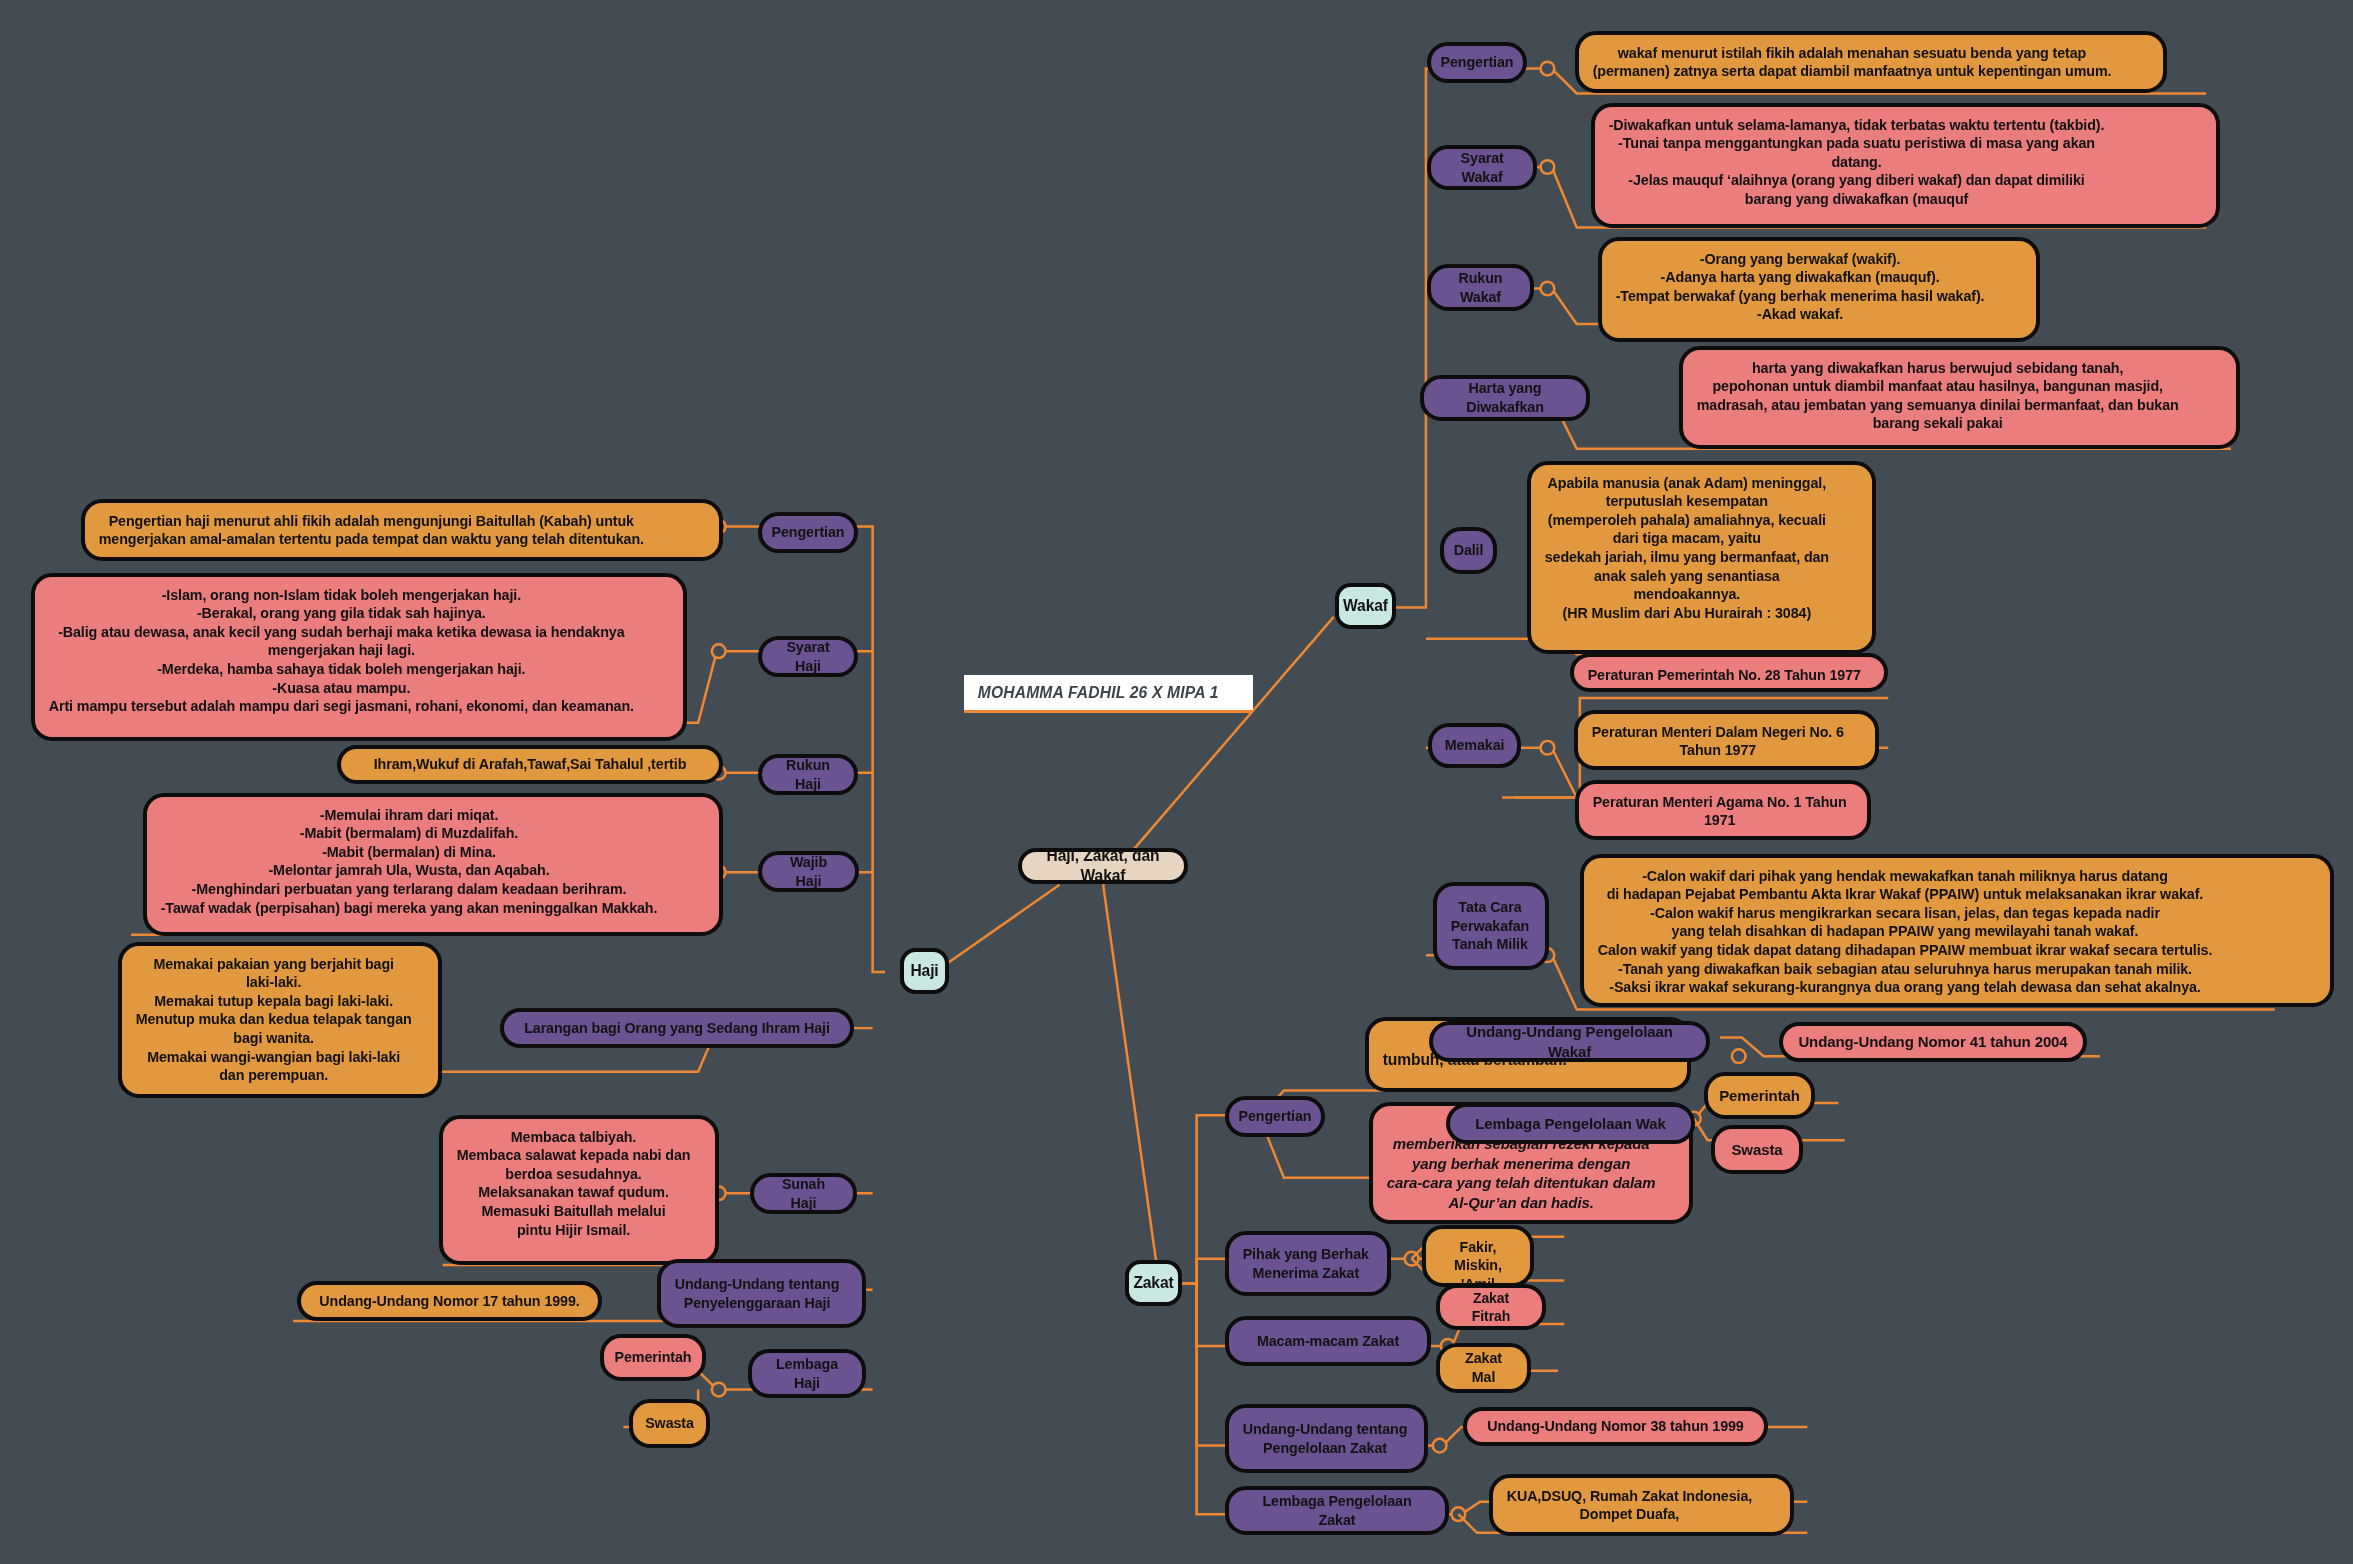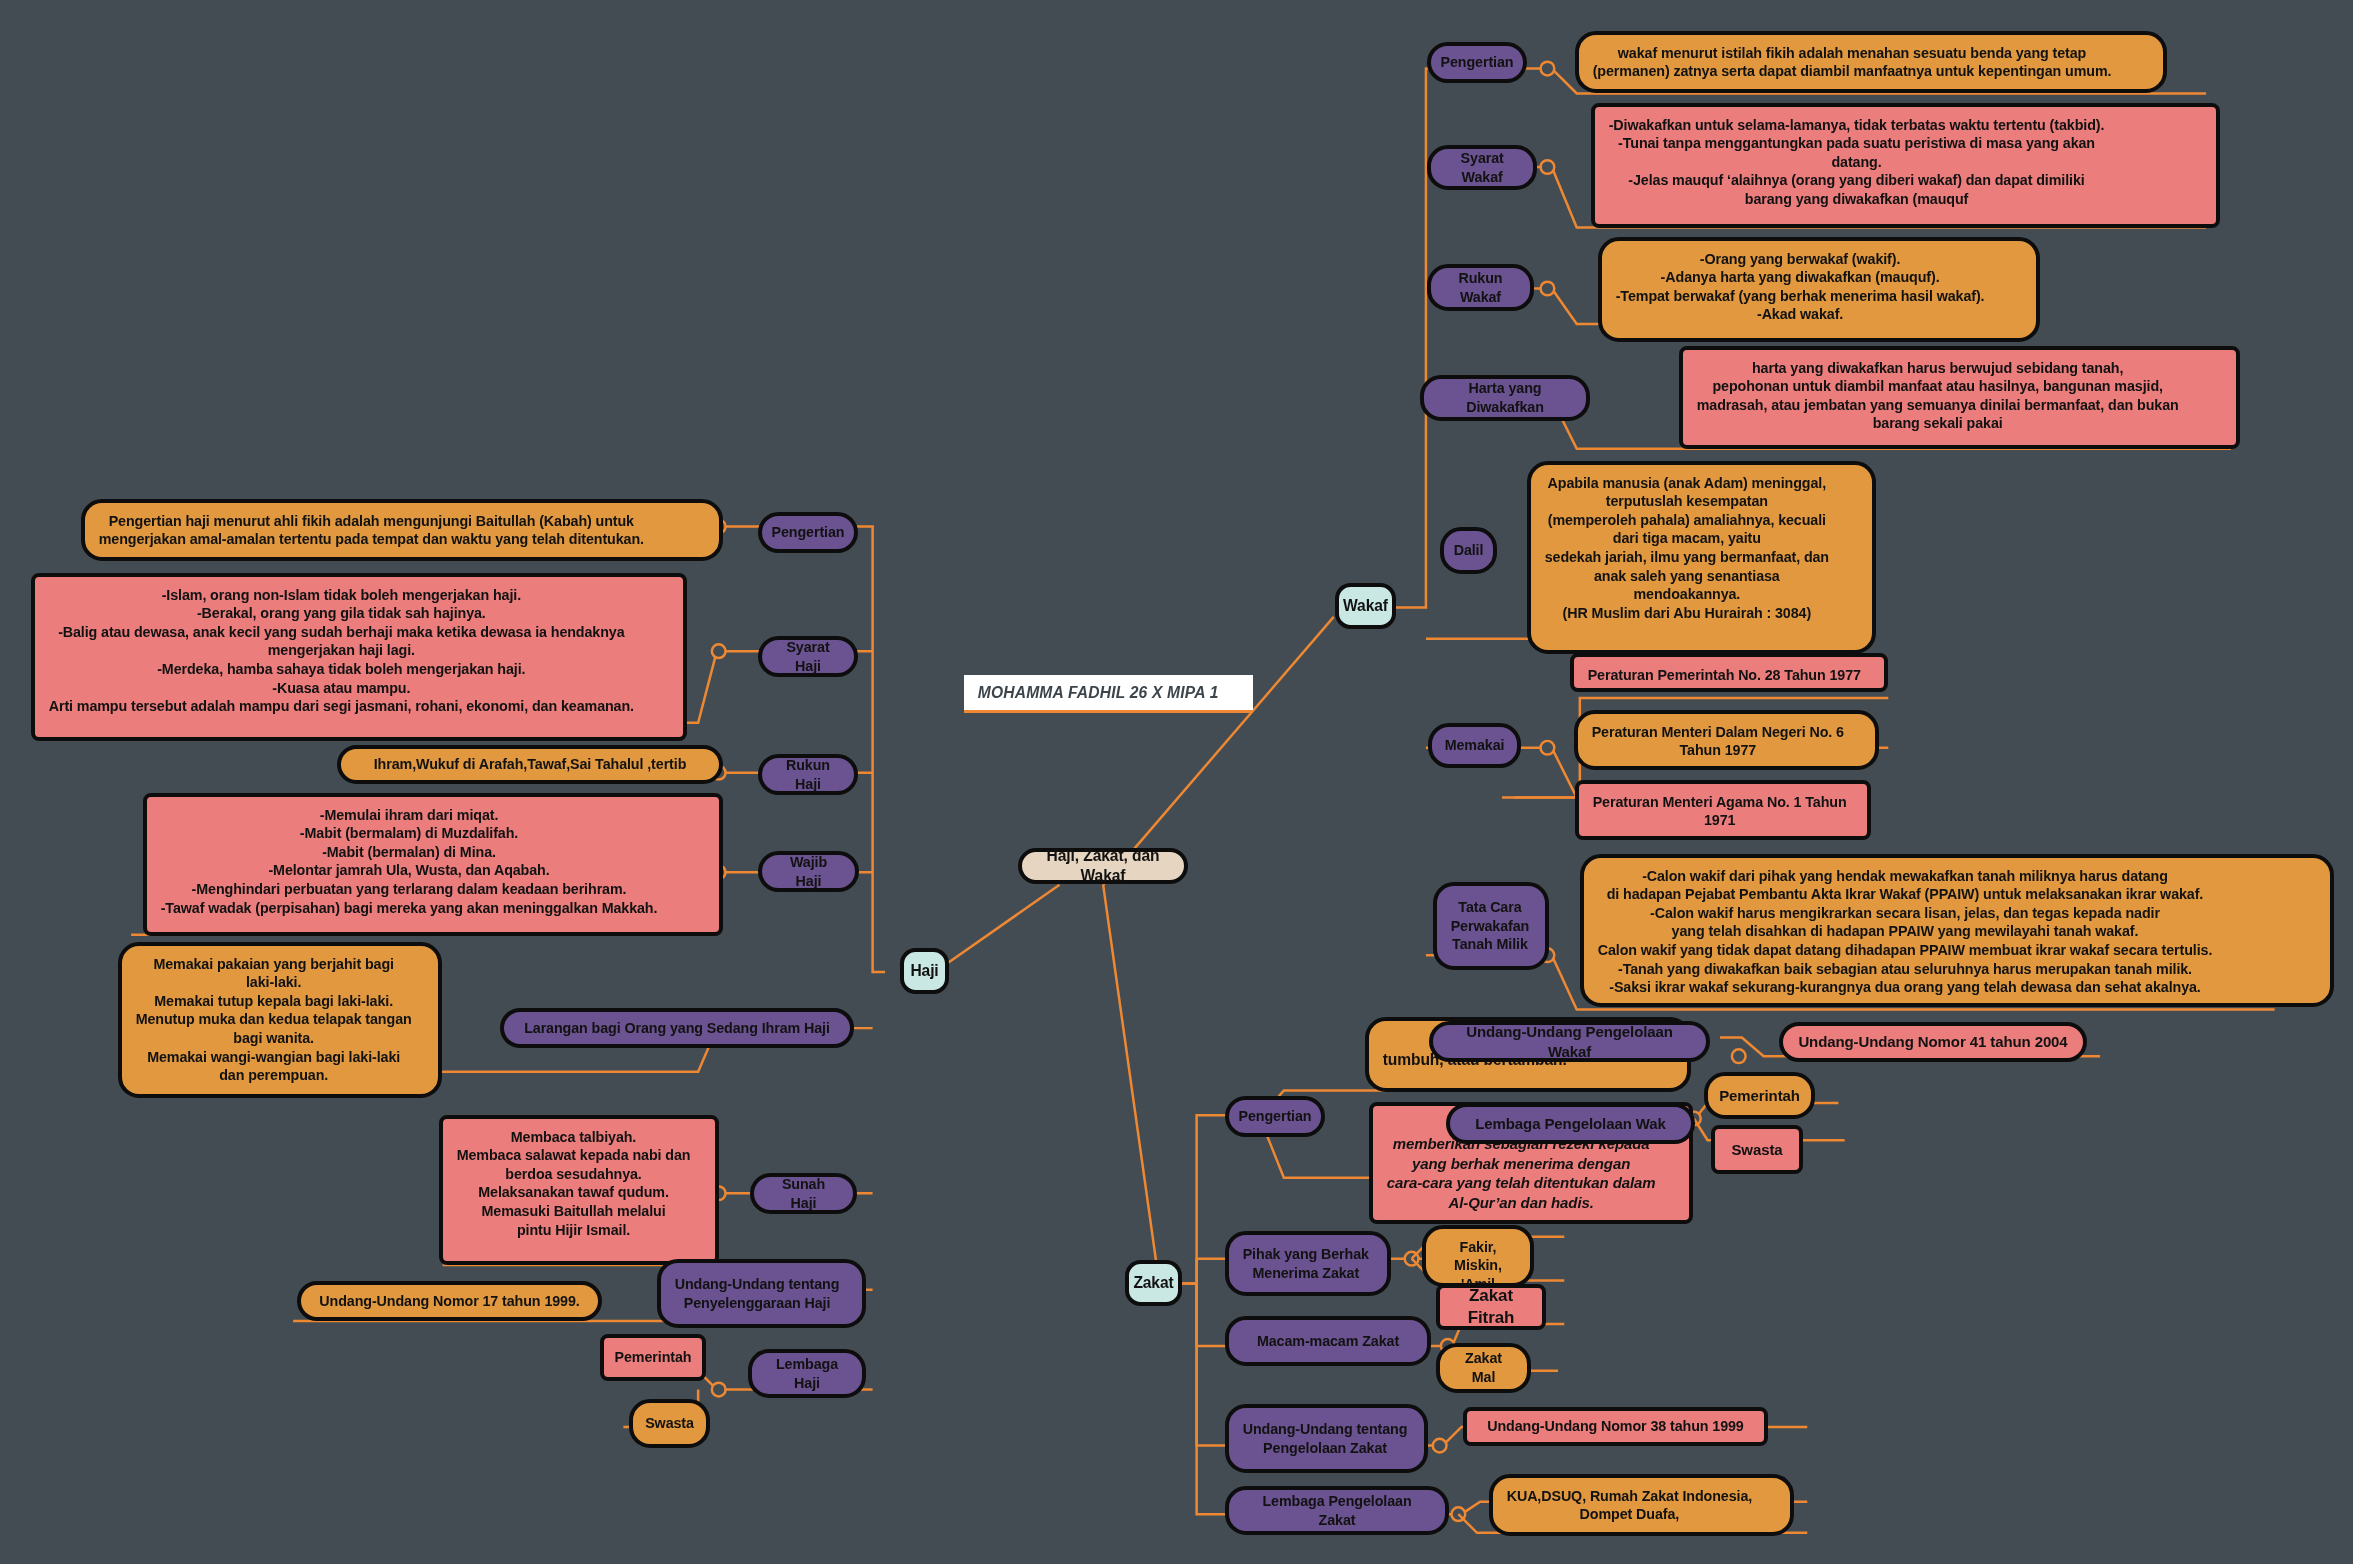--- a/index.html
+++ b/index.html
@@ -20,21 +20,21 @@
     font-weight:700;
     display:flex;
     align-items:center;
     line-height:1.30;
     letter-spacing:-0.1px;
     padding:8.7px 13.7px;
   }
   .node.center{justify-content:center;text-align:center;}
   .purple{background:#6b5290;}
   .orange{background:#e1983f;}
-  .pink{background:#ec7d7d;border-radius:8px;}
+  .pink{background:#ec7d7d;}
   .cyan{background:#c9e7e3;}
   .beige{background:#e6d5c0;}
   .italic{font-style:italic;}
   .ml{align-items:flex-start;text-align:center;}
   .title-box{
     position:absolute;
     background:#ffffff;
     border-bottom:3.1px solid #ef8833;
     color:#3c454b;
     font-style:italic;
@@ -219,21 +219,21 @@
 yang berhak menerima dengan
 cara-cara yang telah ditentukan dalam
 Al-Qur’an dan hadis.</div>
 
   <div class="node purple center" style="left:1225px;top:1231px;width:166px;height:65px;font-size:14.3px;white-space:pre-line;justify-content:flex-start;">Pihak yang Berhak
 Menerima Zakat</div>
   <div class="node orange ml" style="left:1422px;top:1225px;width:112px;height:62px;font-size:14.3px;white-space:pre-line;">Fakir, Miskin,
 'Amil</div>
 
   <div class="node purple center" style="left:1225px;top:1316px;width:206px;height:50px;font-size:14.3px;">Macam-macam Zakat</div>
-  <div class="node pink center" style="left:1436px;top:1284px;width:110px;height:46px;font-size:17px;">Zakat Fitrah</div>
+  <div class="node pink center" style="left:1436px;top:1284px;width:110px;height:46px;font-size:14px;">Zakat Fitrah</div>
   <div class="node orange center" style="left:1436px;top:1343px;width:95px;height:50px;font-size:14.3px;">Zakat Mal</div>
 
   <div class="node purple center" style="left:1225px;top:1404px;width:203px;height:69px;font-size:14.3px;white-space:pre-line;justify-content:flex-start;">Undang-Undang tentang
 Pengelolaan Zakat</div>
   <div class="node pink center" style="left:1463px;top:1407px;width:305px;height:39px;font-size:14.3px;">Undang-Undang Nomor 38 tahun 1999</div>
 
   <div class="node purple center" style="left:1225px;top:1486px;width:224px;height:49px;font-size:14.3px;">Lembaga Pengelolaan Zakat</div>
   <div class="node orange ml" style="left:1489px;top:1474px;width:305px;height:62px;font-size:14.3px;white-space:pre-line;">KUA,DSUQ, Rumah Zakat Indonesia,
 Dompet Duafa,</div>
 

